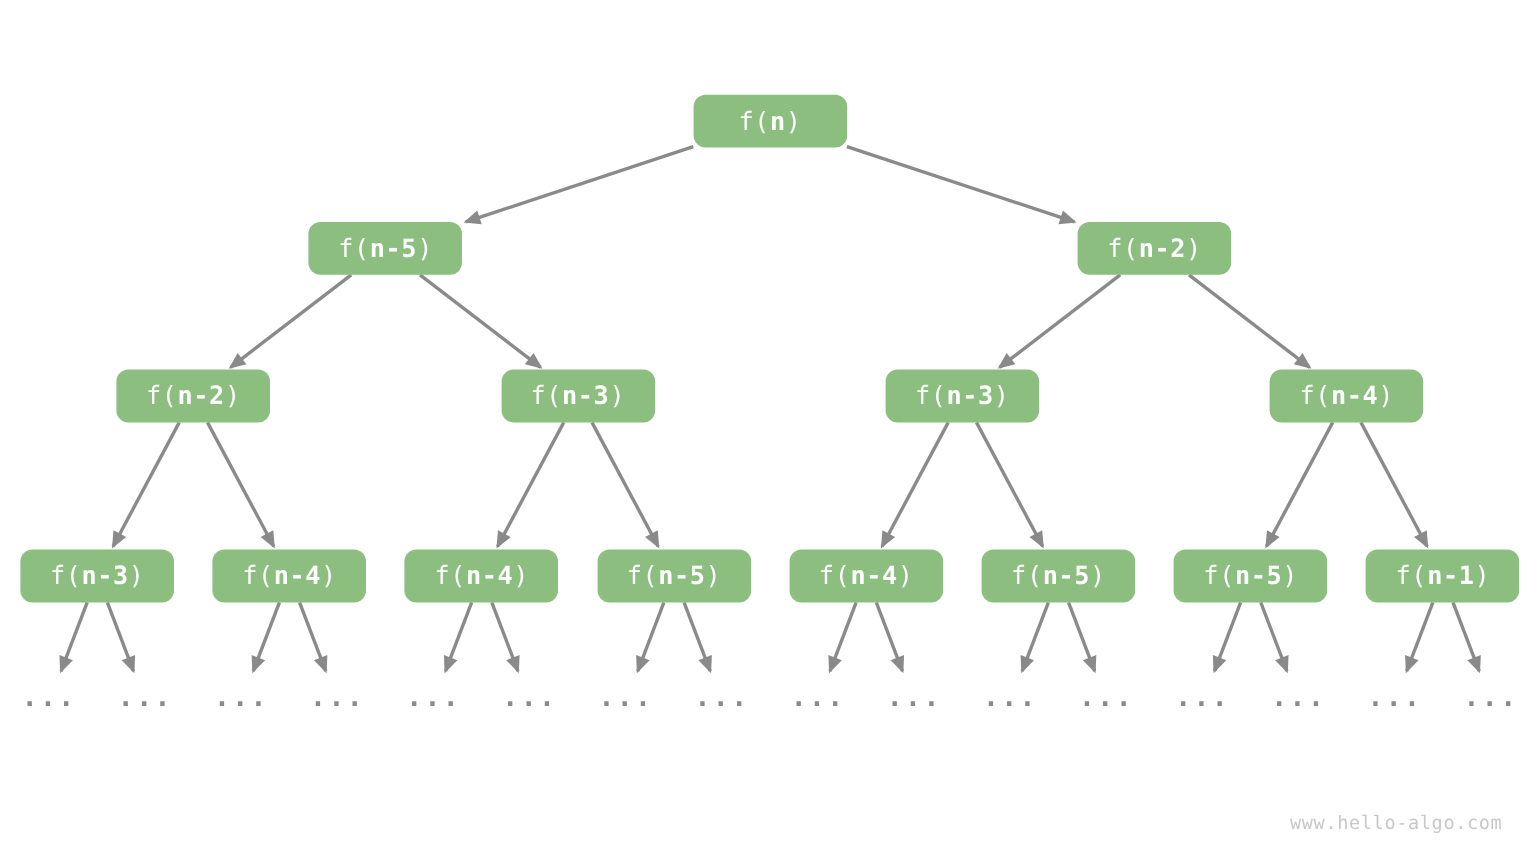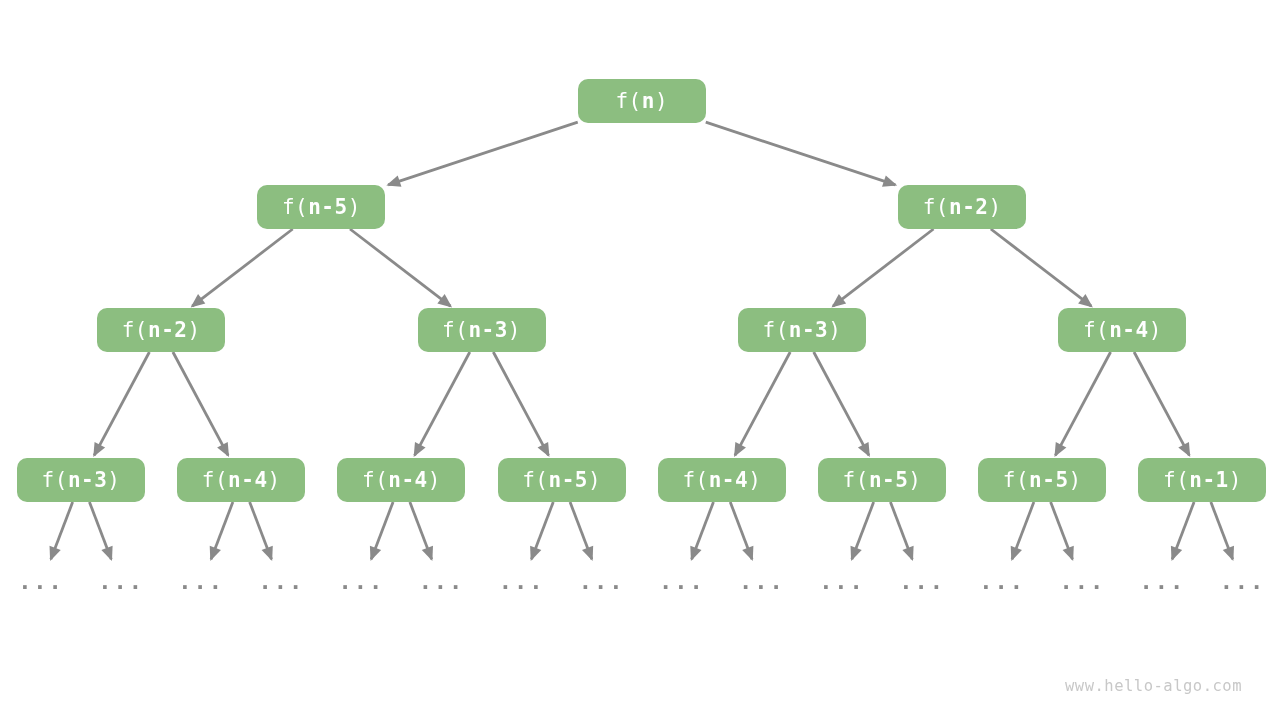--- a/index.html
+++ b/index.html
@@ -18,21 +18,21 @@
     display:flex;align-items:center;justify-content:center;
     font-size:21px;line-height:1;letter-spacing:0.5px;
   }
   .node .arg{font-weight:bold;}
   .ellipsis{
     position:absolute;width:56px;height:24px;text-align:center;
     color:var(--dots);font-weight:bold;font-size:22px;line-height:24px;
     letter-spacing:2px;
   }
   .watermark{
-    position:absolute;right:38px;top:677px;
+    position:absolute;right:28px;top:677px;
     color:var(--wm);font-size:15.5px;letter-spacing:0.5px;
   }
 </style>
 </head>
 <body>
 
 <div id="stage">
   <svg id="edges-svg" viewBox="0 0 1280 720" xmlns="http://www.w3.org/2000/svg">
     <defs>
       <marker id="arrow" markerUnits="userSpaceOnUse" markerWidth="16" markerHeight="14" refX="13" refY="7" orient="auto">

